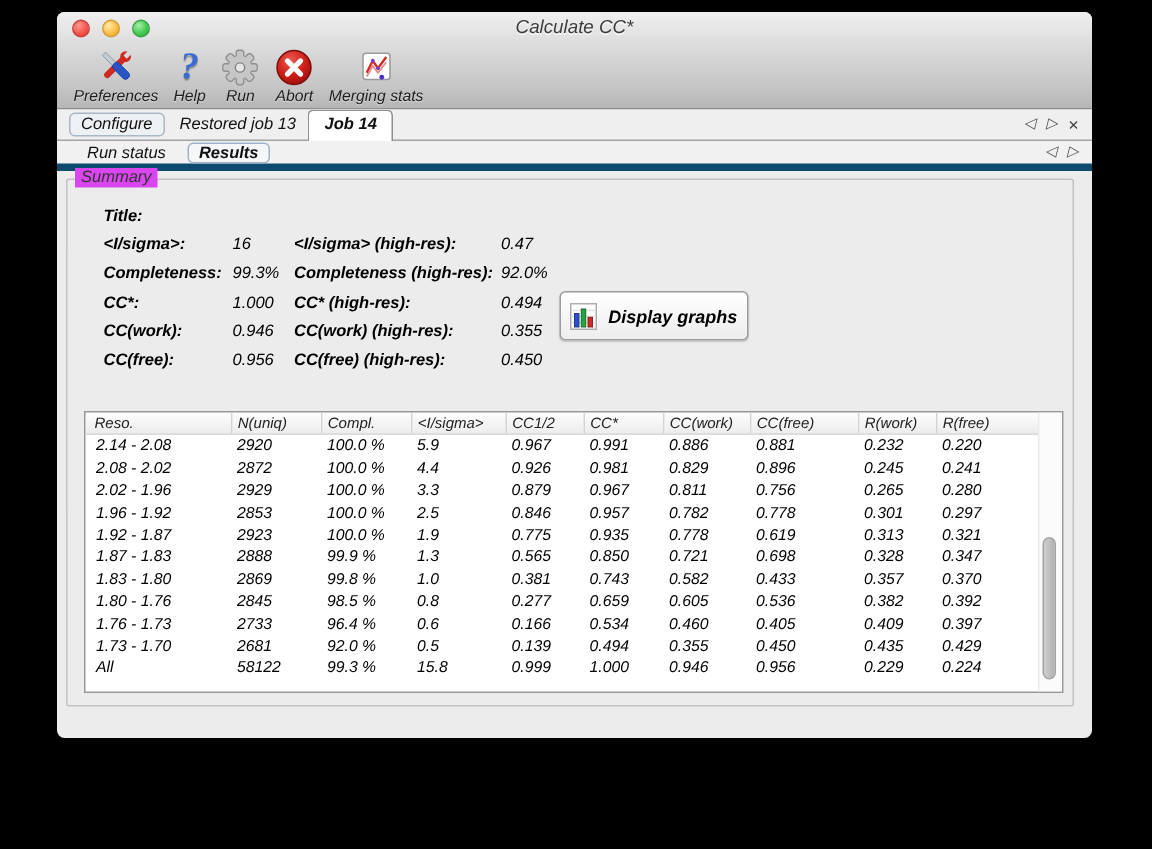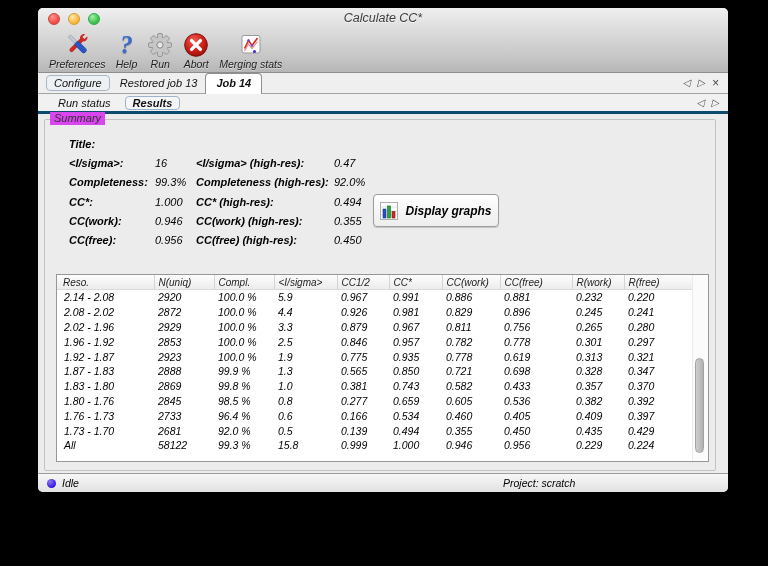--- a/index.html
+++ b/index.html
@@ -46,21 +46,21 @@
     border-bottom:1px solid #a3a3a3;box-sizing:border-box;display:flex;align-items:center;padding-left:8px;
   }
   .tab{font-size:11px;color:#111;padding:2px 8px;white-space:nowrap;}
   .tab.framed{border:1px solid #a8b6c6;border-radius:4px;padding:1px 7px;margin-right:2px;background:#eef1f4;}
   .tab.active1{
     font-weight:bold;background:#fff;border:1px solid #8f8f8f;border-bottom:none;
     border-radius:4px 4px 0 0;padding:3px 10px 4px 10px;height:14px;margin-bottom:-1px;
   }
   .tabbar2{
     position:absolute;left:0;top:86px;width:100%;height:20px;background:#f1f1f1;
-    border-bottom:3px solid #0c4a6e;box-sizing:border-box;display:flex;align-items:center;padding-left:12px;
+    border-bottom:5px solid #0c4a6e;box-sizing:border-box;display:flex;align-items:center;padding-left:12px;
   }
   .tab2{font-size:11px;color:#111;padding:1px 8px;white-space:nowrap;}
   .tab2.active2{font-weight:bold;border:1px solid #9fb3c8;border-radius:4px;background:#f4f6f8;padding:0px 7px;margin-left:6px;}
   .nav-arrows{position:absolute;right:9px;top:0;height:100%;display:flex;align-items:center;gap:7px;color:#555;}
   .nav-arrows .ar{font-size:10px;line-height:10px;}
   .nav-arrows .cl{font-size:12px;line-height:12px;color:#444;}
   
   .content{position:absolute;left:0;top:106px;width:100%;height:359px;background:#ececec;}
   .groupbox{
     position:absolute;left:6px;top:5px;width:672px;height:352px;
@@ -441,19 +441,14 @@
             </tbody>
         </table>
         <div class="vscroll">
           <div class="vthumb"></div>
         </div>
       </div>
 
     </div>
   </div>
 
-  <div class="statusbar">
-    <span class="status-dot"></span>
-    <span>Idle</span>
-    <span class="project-label">Project: scratch</span>
-  </div>
 
 </div>
 
 </body></html>

